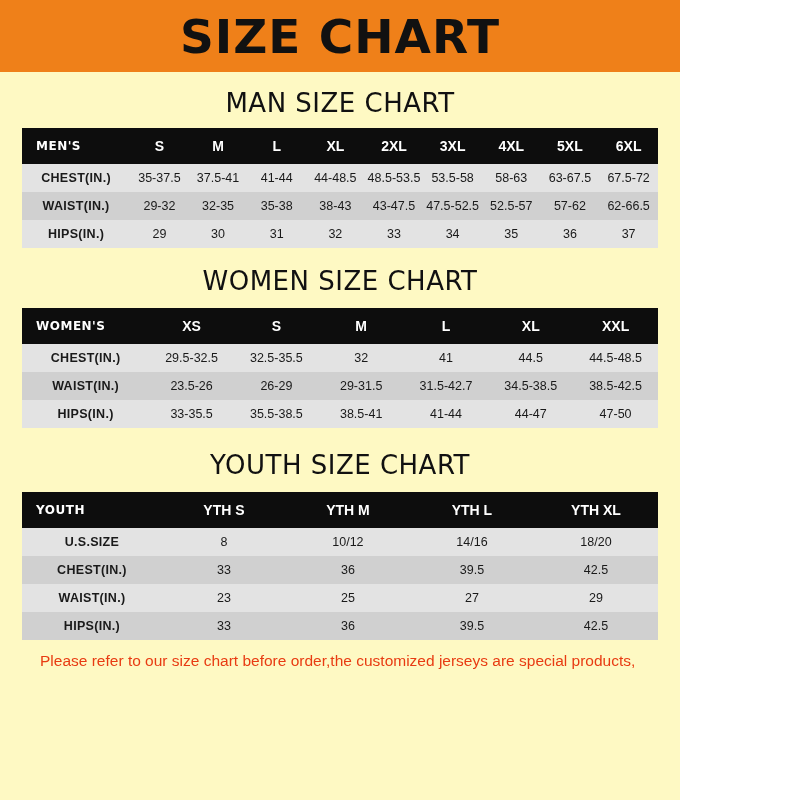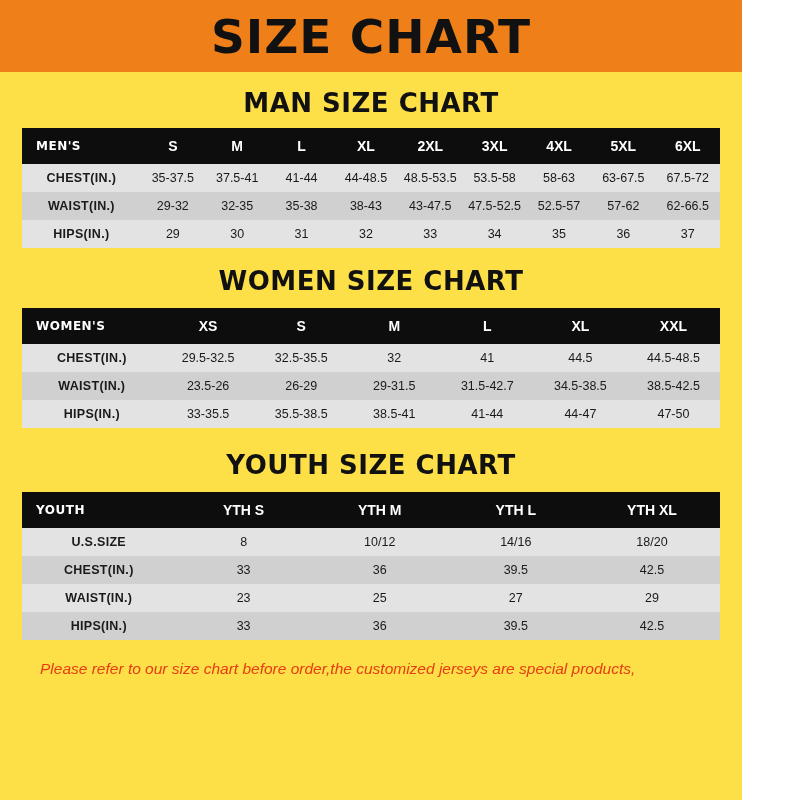--- a/index.html
+++ b/index.html
@@ -7,24 +7,24 @@
     padding: 0;
   }
   body {
     width: 800px;
     height: 800px;
     background: #ffffff;
     font-family: "Liberation Sans", sans-serif;
     overflow: hidden;
   }
   .page {
-    width: 742px;
+    width: 680px;
     height: 800px;
     position: relative;
-    background: #fde047;
+    background: #fef9c3;
     box-sizing: border-box;
   }
   .banner {
     background: #ef8019;
     height: 72px;
     display: flex;
     align-items: center;
     justify-content: center;
   }
   .banner-title {
@@ -35,21 +35,21 @@
     color: #111111;
     line-height: 1;
   }
   .content {
     padding: 0 22px;
     box-sizing: border-box;
   }
   .section-title {
     text-align: center;
     font-family: "DejaVu Sans", sans-serif;
-    font-weight: bold;
+    font-weight: normal;
     font-size: 26px;
     color: #111111;
     letter-spacing: 0.5px;
   }
   .t1 { margin: 16px 0 10px 0; }
   .t2 { margin: 18px 0 12px 0; }
   .t3 { margin: 22px 0 12px 0; }
 
   table.size-table {
     width: 100%;
@@ -86,27 +86,26 @@
     font-weight: bold;
     letter-spacing: 0.3px;
   }
 
   
   .tbl-men col.c0 { width: 17%; }
   .tbl-women col.c0 { width: 20%; }
   .tbl-youth col.c0 { width: 22%; }
 
   .footer-note {
-    margin-top: 18px;
+    margin-top: 10px;
     padding: 0 18px;
     color: #e83b12;
     font-size: 15.5px;
     line-height: 1.45;
     font-family: "Liberation Sans", sans-serif;
-    font-style: italic;
   }
   .footer-note div { white-space: nowrap; }
 </style>
 </head>
 <body>
 
 <div class="page">
 
   <div class="banner">
     <div class="banner-title">SIZE CHART</div>

